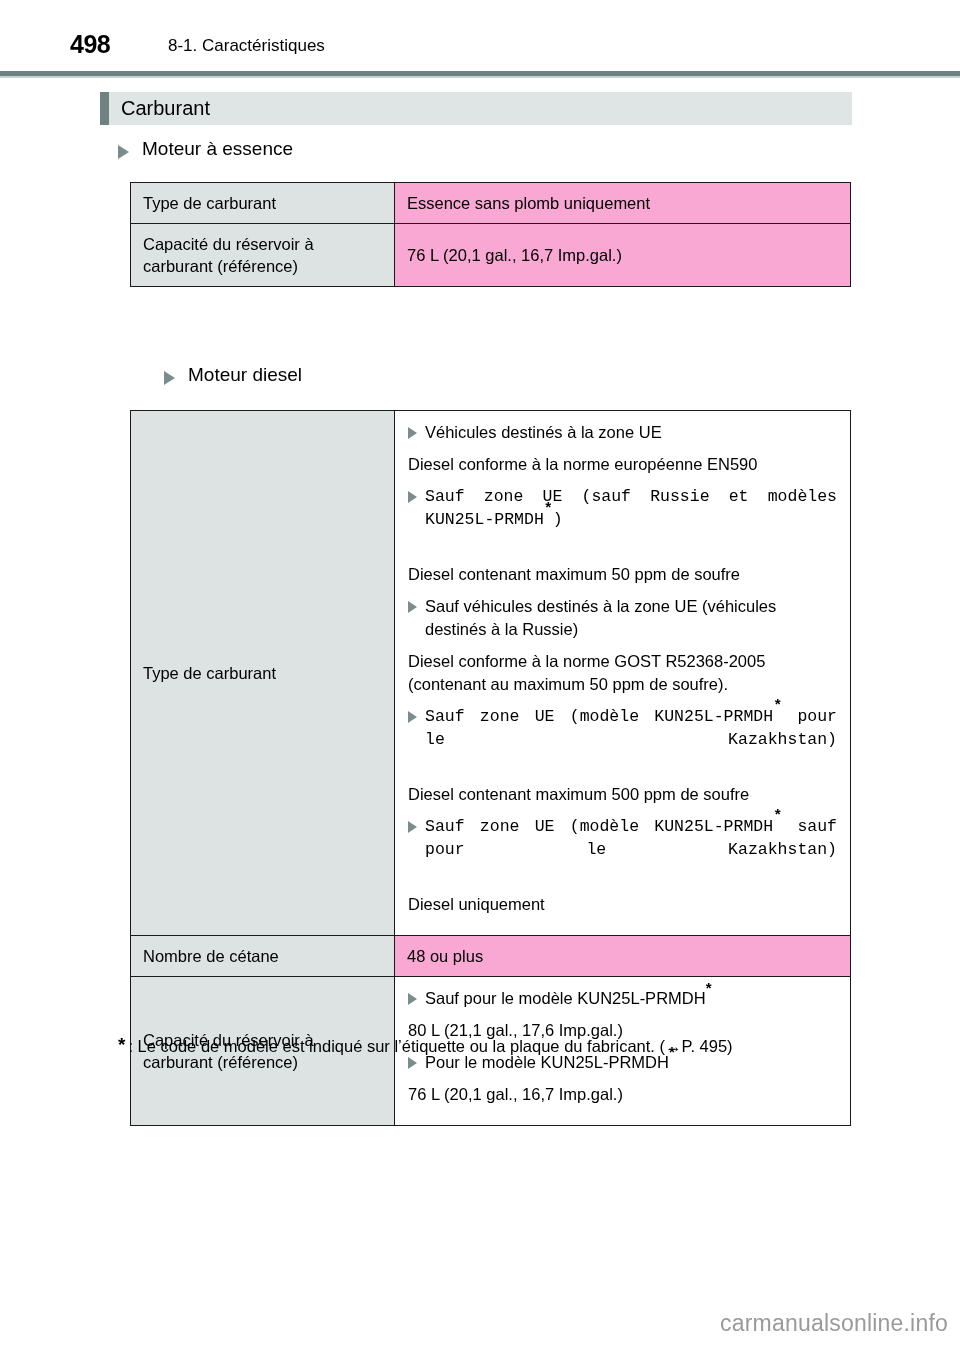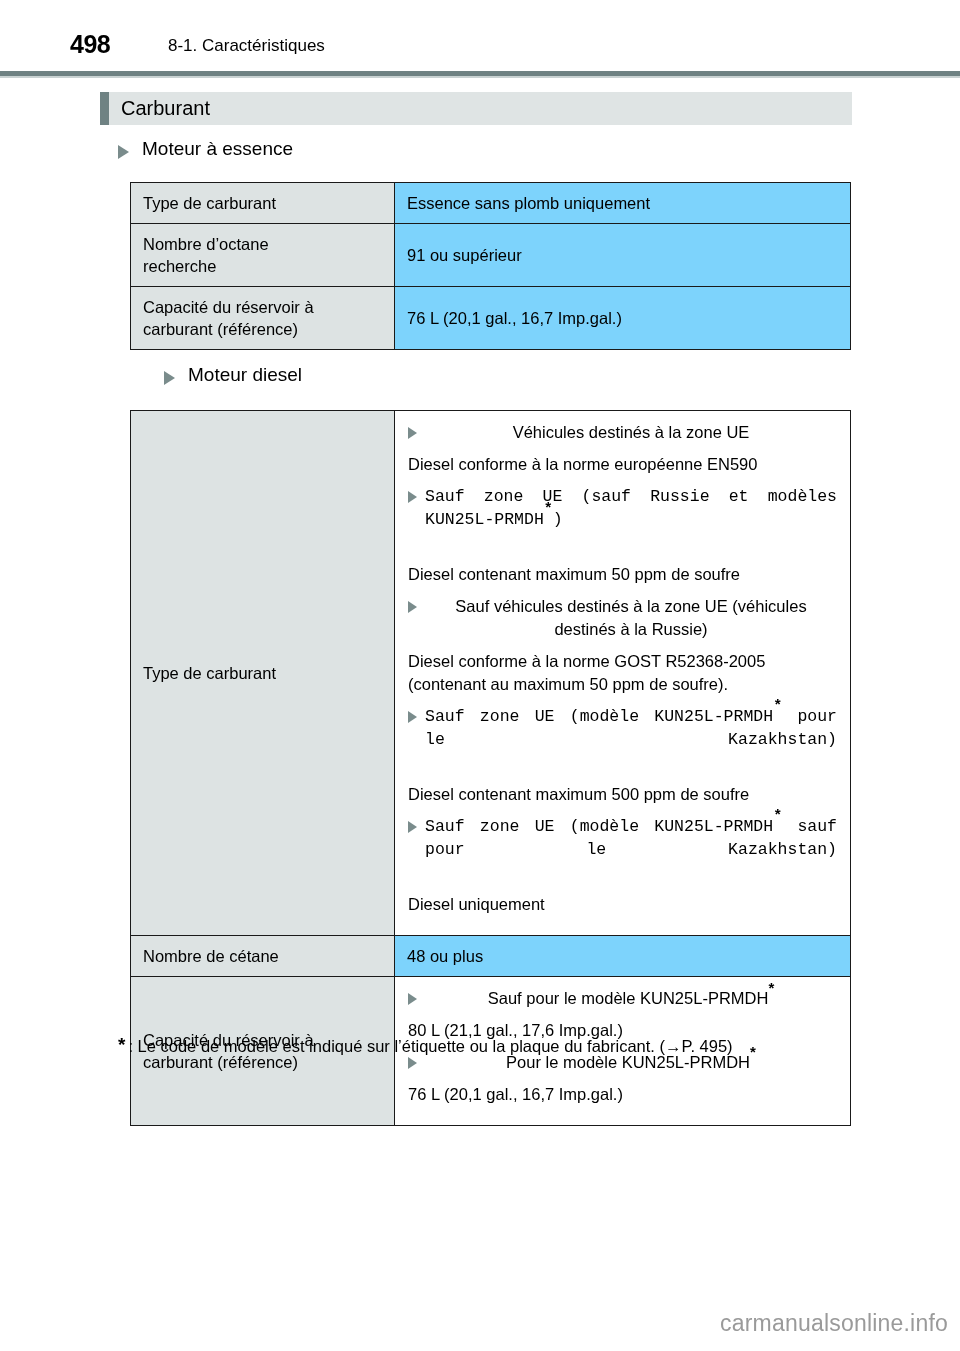--- a/index.html
+++ b/index.html
@@ -115,21 +115,21 @@
     border: 1.5px solid #1a1a1a;
     vertical-align: middle;
     padding: 9px 12px;
     line-height: 22px;
   }
   table.spec td.label {
     background: #dde3e3;
     width: 239px;
   }
   table.spec td.value {
-    background: #7dd3fc;
+    background: #f9a8d4;
   }
   #table-essence { left: 130px; top: 182px; }
   #table-diesel  { left: 130px; top: 410px; }
 
   #table-diesel td.label-tall {
     background: #dde3e3;
     width: 239px;
     vertical-align: middle;
   }
   #table-diesel td.value-block {
@@ -149,21 +149,20 @@
     border-left: 9px solid #7a8c8c;
     border-top: 6px solid transparent;
     border-bottom: 6px solid transparent;
     margin-top: 6px;
     margin-right: 8px;
     flex: 0 0 auto;
   }
   .bullet-line .btxt {
     flex: 1 1 auto;
     line-height: 23px;
-    text-align: center;
   }
   .btxt.justify { text-align: justify; font-family: Liberation Mono, monospace; }
   .btxt.justify::after { content: ""; display: inline-block; width: 100%; }
 
   .plain-line {
     line-height: 23px;
     margin: 0 0 9px 0;
   }
 
   sup.ast {
@@ -226,27 +225,20 @@
 </div>
 
 <table class="spec" id="table-essence">
   <tbody>
     <tr>
       <td class="label">Type de carburant</td>
       <td class="value">Essence sans plomb uniquement</td>
     </tr>
     <tr>
       <td class="label">
-        <div>Nombre d’octane</div>
-        <div>recherche</div>
-      </td>
-      <td class="value">91 ou supérieur</td>
-    </tr>
-    <tr>
-      <td class="label">
         <div>Capacité du réservoir à</div>
         <div>carburant (référence)</div>
       </td>
       <td class="value">76 L (20,1 gal., 16,7 Imp.gal.)</td>
     </tr>
   </tbody>
 </table>
 
 <div class="subhead" id="subhead-diesel">
   <span class="tri"></span>

